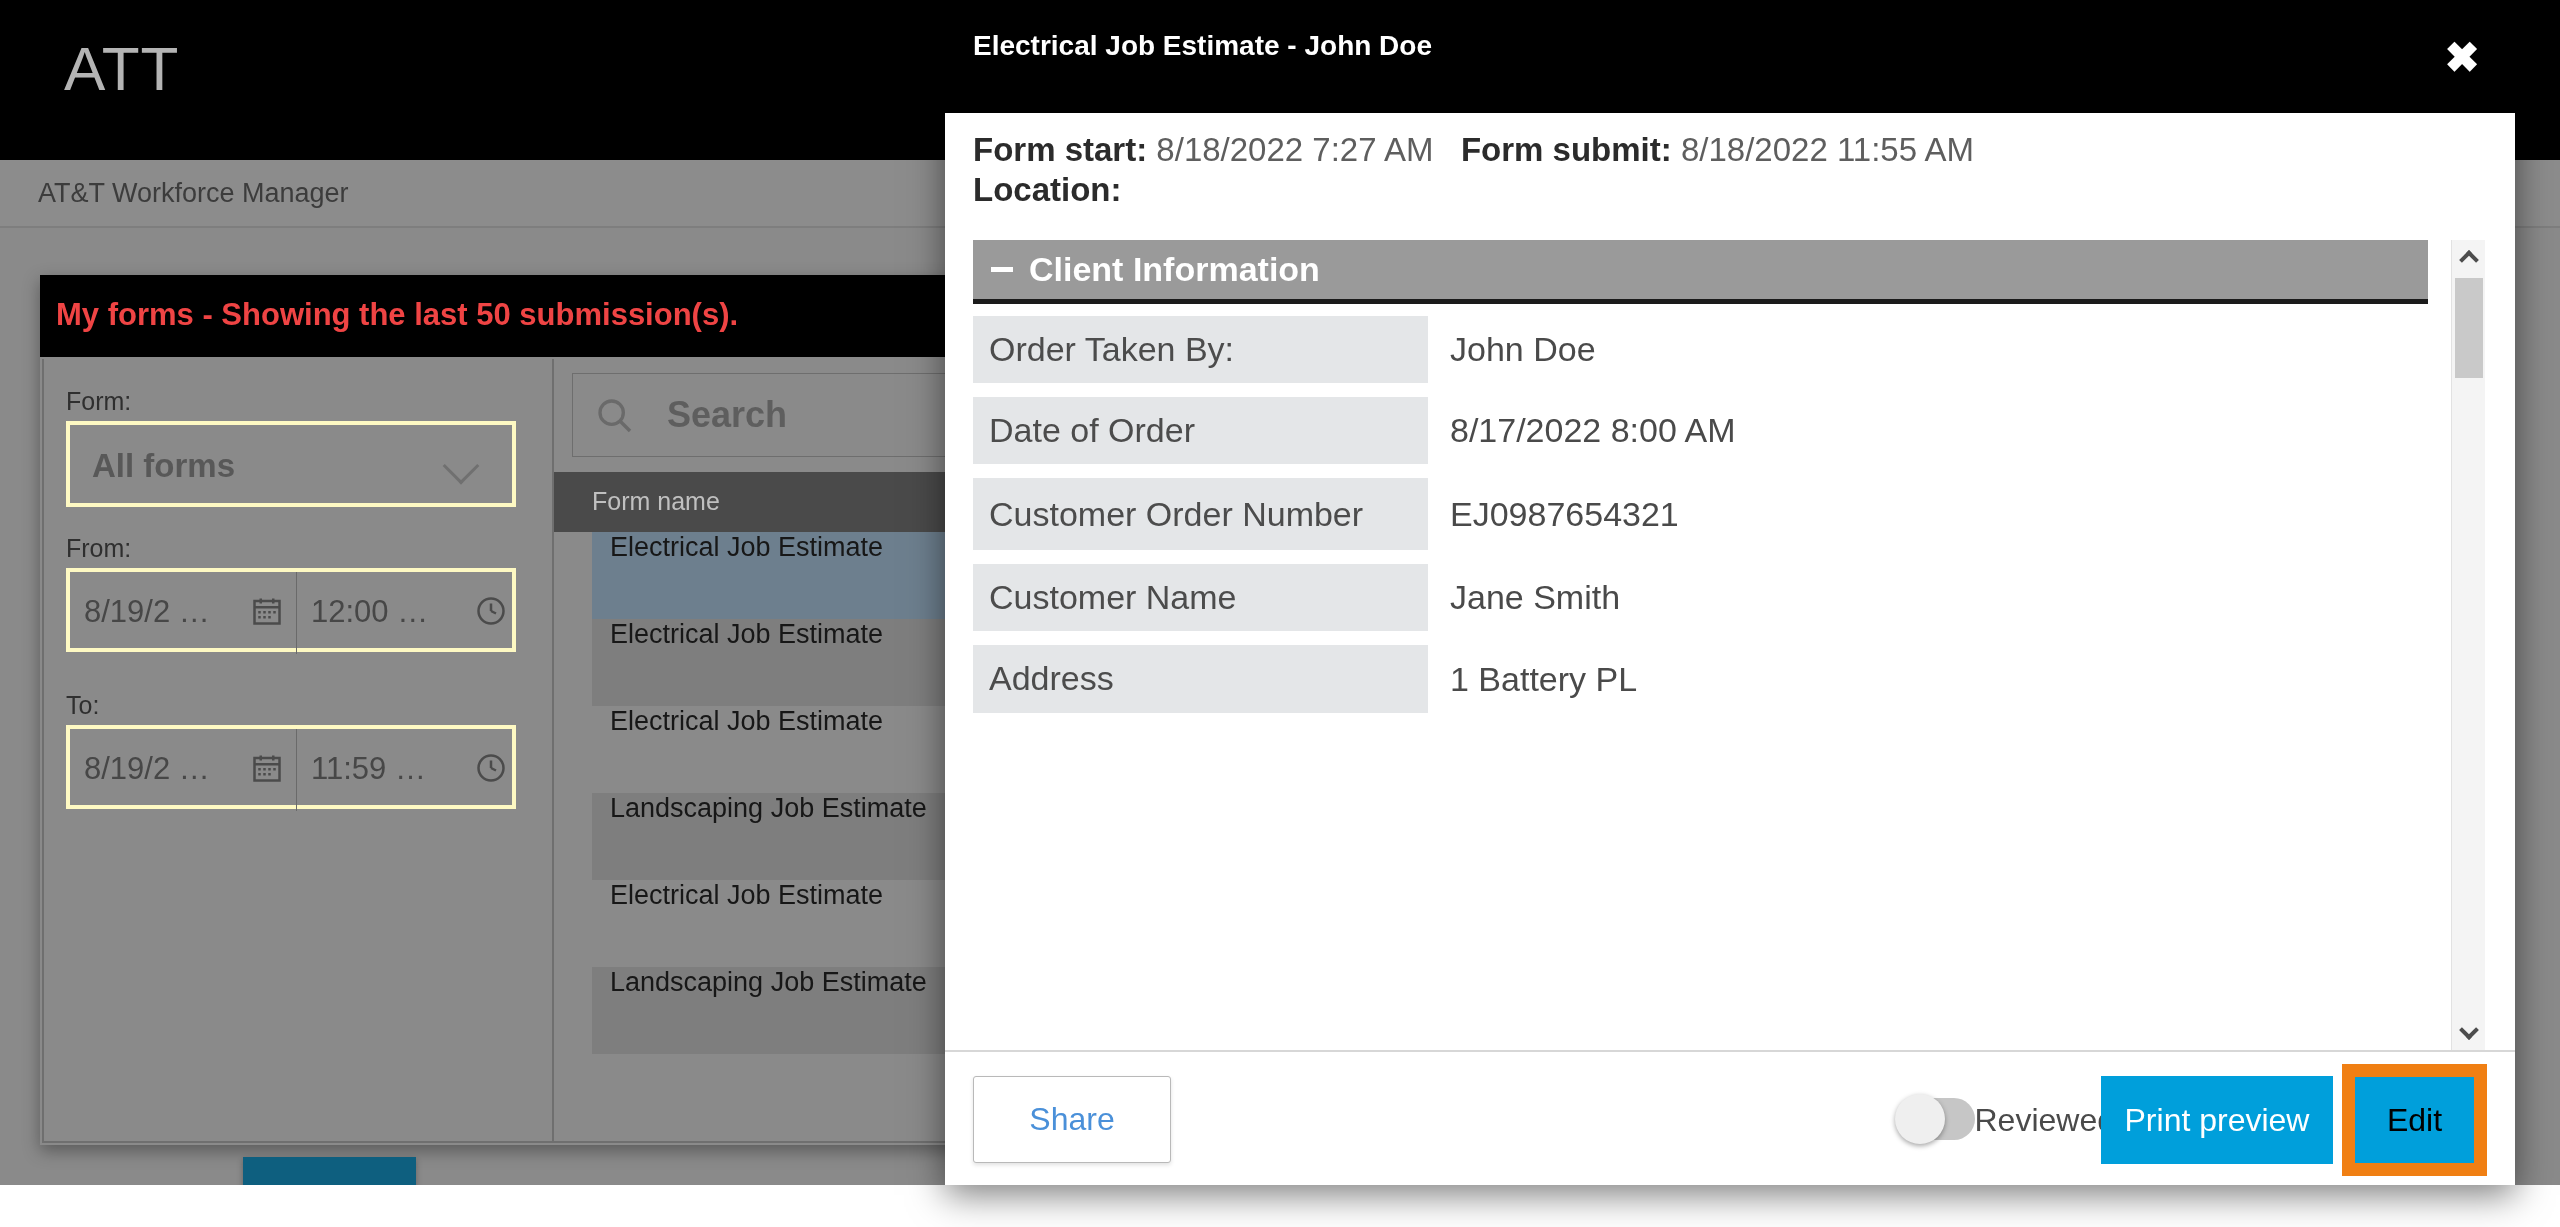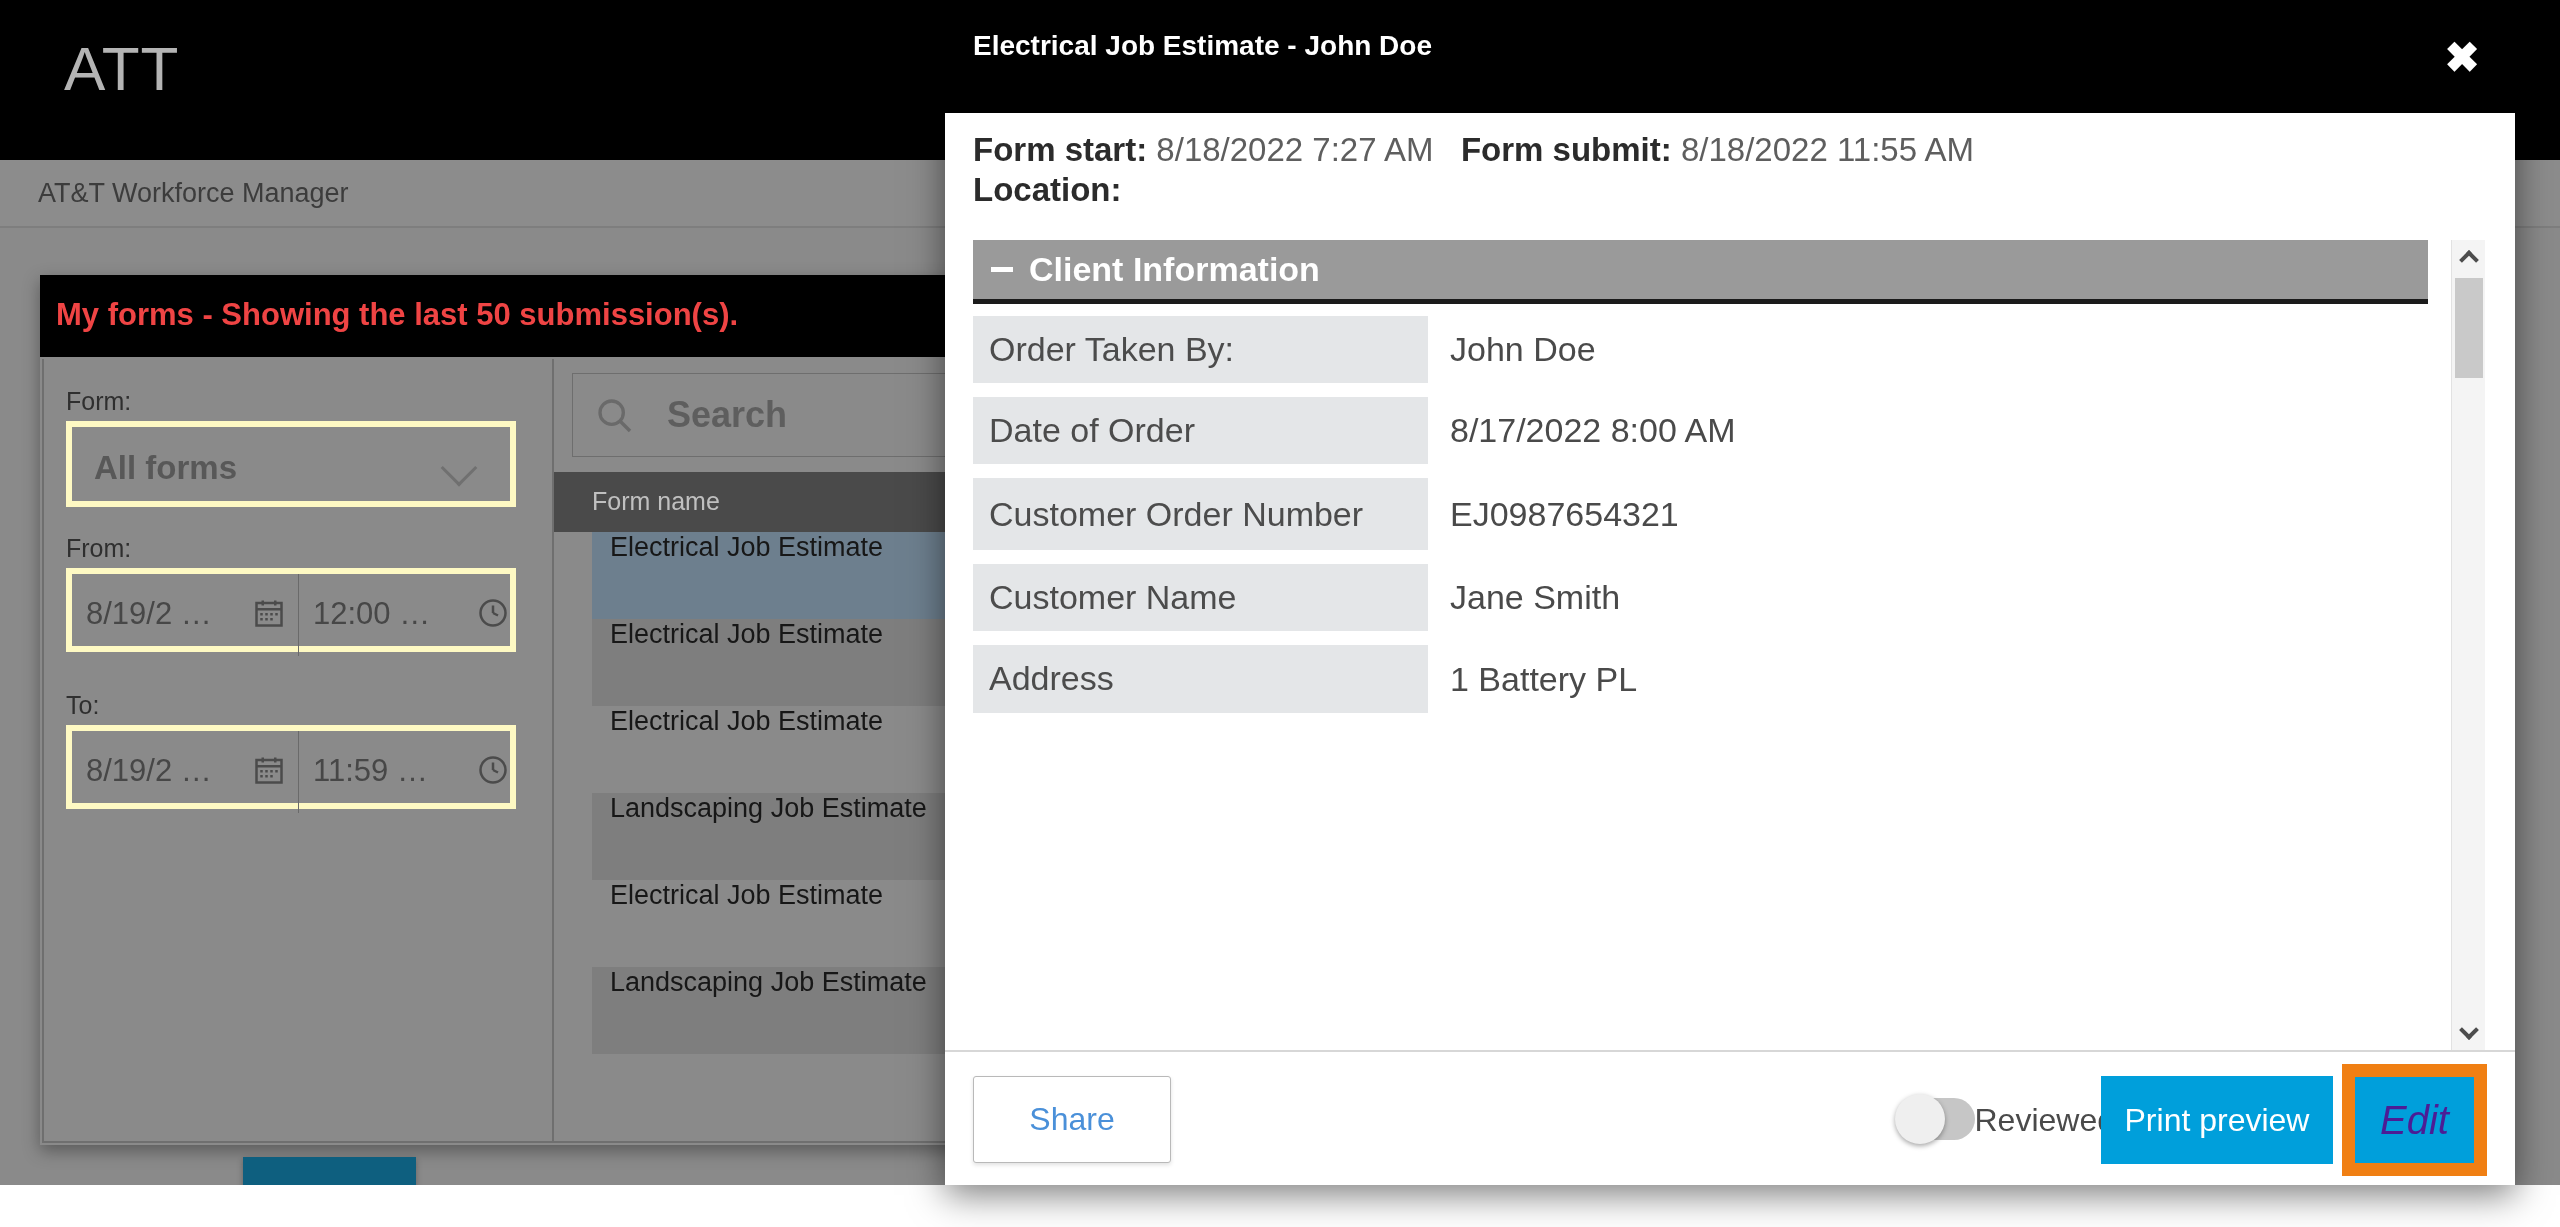--- a/index.html
+++ b/index.html
@@ -59,21 +59,21 @@
     background: #8a8a8a;
     border-right: 2px solid #6f6f6f;
     border-bottom: 2px solid #6f6f6f;
     border-left: 2px solid #6f6f6f;
   }
   .fld-label {
     position: absolute; font-size: 25px; color: #2f2f2f;
   }
   .ctl-box {
     position: absolute; background: transparent;
-    border: 6px solid #fef9c3;
+    border: 4px solid #fef9c3;
     padding-left: 32px;
   }
   .ctl-text {
     position: absolute; font-size: 33px; color: #585858; font-weight: bold;
     white-space: nowrap;
   }
   .ctl-text.sm { font-size: 31px; font-weight: normal; color: #474747; }
   .chev {
     position: absolute; width: 26px; height: 26px;
     border-right: 3px solid #707070; border-bottom: 3px solid #707070;
@@ -262,25 +262,24 @@
     font-family: "Liberation Sans", sans-serif;
   }
   #edit-wrap {
     position: absolute; right: 28px; top: 12px;
     width: 145px; height: 112px;
     background: #f07f13; padding: 13px;
     cursor: pointer;
   }
   #edit-btn {
     width: 100%; height: 100%;
-    background: #009fdb; color: #4c1d95; font-size: 40px;
+    background: #009fdb; color: #000000; font-size: 32px;
     border: none; cursor: pointer;
     display: flex; align-items: center; justify-content: center;
     font-family: "Liberation Sans", sans-serif;
-    font-style: italic;
   }
   #page-bottom-strip {
     position: absolute; left: 0; bottom: 0; width: 2560px; height: 42px;
     background: #ffffff;
   }
 </style>
 </head>
 <body>
 
 <div id="root">

